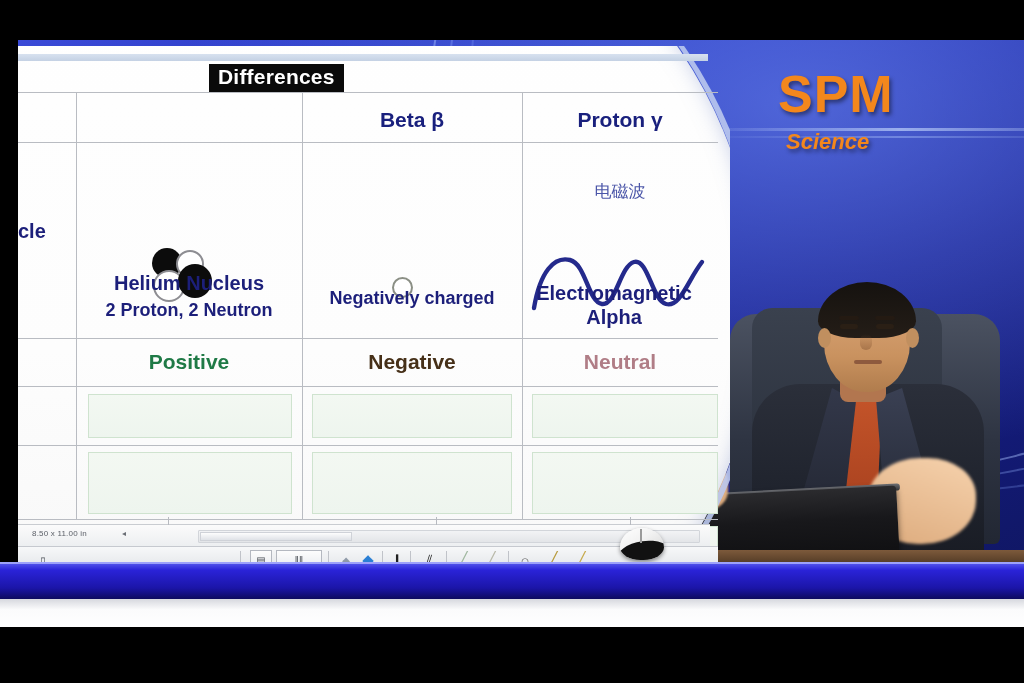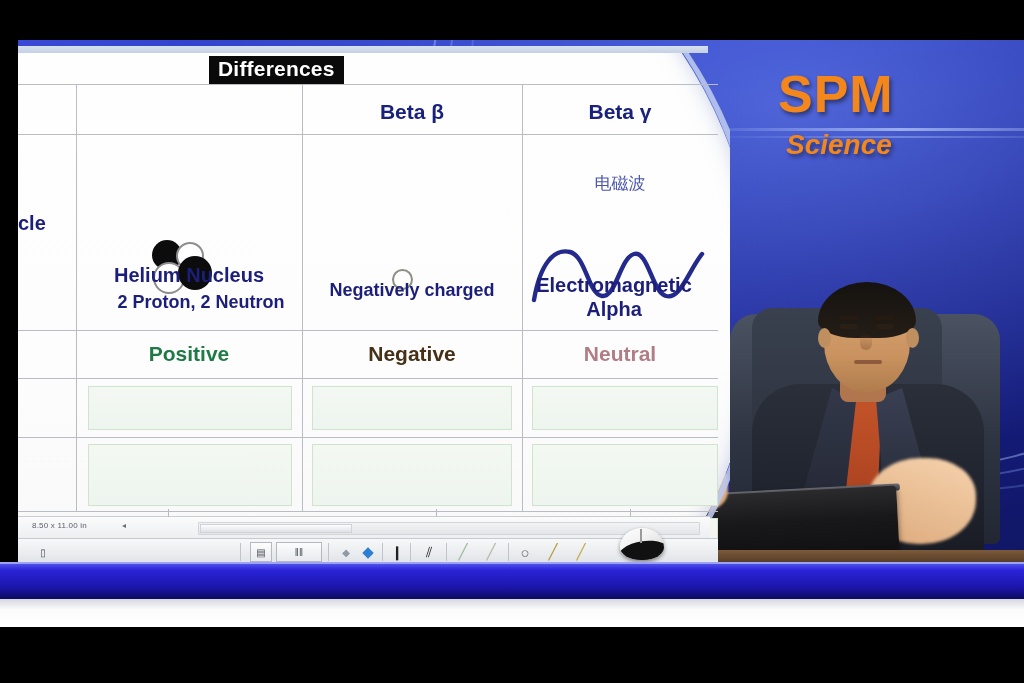--- a/index.html
+++ b/index.html
@@ -24,21 +24,21 @@
 
   
   .board-wrap{position:absolute;left:18px;top:46px;width:712px;height:516px;overflow:hidden;}
   .board-curve{position:absolute;left:-320px;top:-196px;width:1060px;height:910px;
     border-radius:0 500px 500px 0;
     background:linear-gradient(180deg,#ffffff 0%,#fdfdfd 55%,#f4f4f4 100%);
     box-shadow:inset -10px 0 22px -12px rgba(120,140,200,.5);}
   .board-curve-edge{position:absolute;left:-320px;top:-196px;width:1060px;height:910px;
     border-radius:0 500px 500px 0;border-right:7px solid rgba(186,200,238,.9);}
 
-  .slide{position:absolute;left:0;top:0;width:712px;height:470px;text-decoration:underline;}
+  .slide{position:absolute;left:0;top:8px;width:712px;height:470px;text-decoration:underline;}
 
   
   .winstrip{position:absolute;left:0;top:0;width:690px;height:7px;
     background:linear-gradient(180deg,#d7e1ef,#c4d1e4);}
 
   
   .title-chip{position:absolute;left:191px;top:10px;background:#0a0a0a;color:#fff;
     font-size:21px;font-weight:bold;letter-spacing:.2px;padding:1px 9px 3px 9px;
     line-height:1.12;white-space:nowrap;}
 
@@ -105,21 +105,21 @@
     border-radius:50% 50% 46% 46%/60% 60% 40% 40%;
     box-shadow:0 2px 4px rgba(0,0,0,.45);overflow:hidden;}
   .mouse-dark{position:absolute;left:-4px;top:13px;width:56px;height:26px;background:#111;
     border-radius:50%/60% 60% 40% 40%;transform:rotate(-8deg);}
   .mouse-split{position:absolute;left:20px;top:1px;width:2px;height:14px;background:#9a9a9a;}
 
   
   .logo{position:absolute;left:778px;top:70px;width:200px;height:120px;text-align:left;}
   .logo .spm{font-size:52px;font-weight:bold;color:#F3871C;line-height:.95;letter-spacing:1px;
     text-shadow:2px 3px 4px rgba(0,0,0,.45);}
-  .logo .sci{font-size:28px;font-weight:bold;font-style:italic;color:#F3871C;
+  .logo .sci{font-size:22px;font-weight:bold;font-style:italic;color:#F3871C;
     margin-top:10px;margin-left:8px;text-shadow:2px 3px 4px rgba(0,0,0,.45);}
 
   
   .presenter{position:absolute;left:700px;top:262px;width:324px;height:300px;overflow:hidden;}
   .chair{position:absolute;left:30px;top:52px;width:270px;height:230px;
     background:linear-gradient(180deg,#4b5261 0%,#2e3442 55%,#222733 100%);
     border-radius:26px 26px 6px 6px;}
   .chair-in{position:absolute;left:52px;top:46px;width:190px;height:200px;
     background:linear-gradient(180deg,#3a414e,#272d39);border-radius:20px;}
   .torso{position:absolute;left:52px;top:122px;width:232px;height:170px;
@@ -237,32 +237,32 @@
         <div class="vline" style="left:504px;"></div>
 
         <div class="hline" style="top:0px;"></div>
         <div class="hline" style="top:50px;"></div>
         <div class="hline" style="top:246px;"></div>
         <div class="hline" style="top:294px;"></div>
         <div class="hline" style="top:353px;"></div>
         <div class="hline" style="top:427px;"></div>
 
         <div class="cell colhead" style="left:284px;top:16px;width:220px;">Beta β</div>
-        <div class="cell colhead" style="left:504px;top:16px;width:196px;">Beta γ</div>
+        <div class="cell colhead" style="left:504px;top:16px;width:196px;">Proton γ</div>
 
         <div class="cell big-label" style="left:0px;top:128px;width:58px;text-align:left;padding-left:0px;">cle</div>
 
         <div class="nucleus">
           <div class="nuc black n1"></div>
           <div class="nuc white n2"></div>
           <div class="nuc white n3"></div>
           <div class="nuc black n4"></div>
         </div>
         <div class="cell big-label" style="left:58px;top:180px;width:226px;">Helium Nucleus</div>
-        <div class="cell sub-label" style="left:58px;top:208px;width:226px;margin-left:12px;">2 Proton, 2 Neutron</div>
+        <div class="cell sub-label" style="left:58px;top:208px;width:226px;">2 Proton, 2 Neutron</div>
 
         <div class="electron"></div>
         <div class="cell sub-label" style="left:284px;top:196px;width:220px;">Negatively charged</div>
 
         <div class="cell" style="left:504px;top:88px;width:196px;font-size:17px;color:#4a55a8;">电磁波</div>
 
         <svg class="wave" viewBox="0 0 180 62">
           <path d="M4,58 C10,22 24,6 40,10 C56,14 58,52 72,54 C86,56 90,16 104,12
                    C118,8 122,50 136,54 C150,58 158,30 172,12" fill="none" stroke="#242a8c" stroke-width="4.4" stroke-linecap="round"></path>
         </svg>

